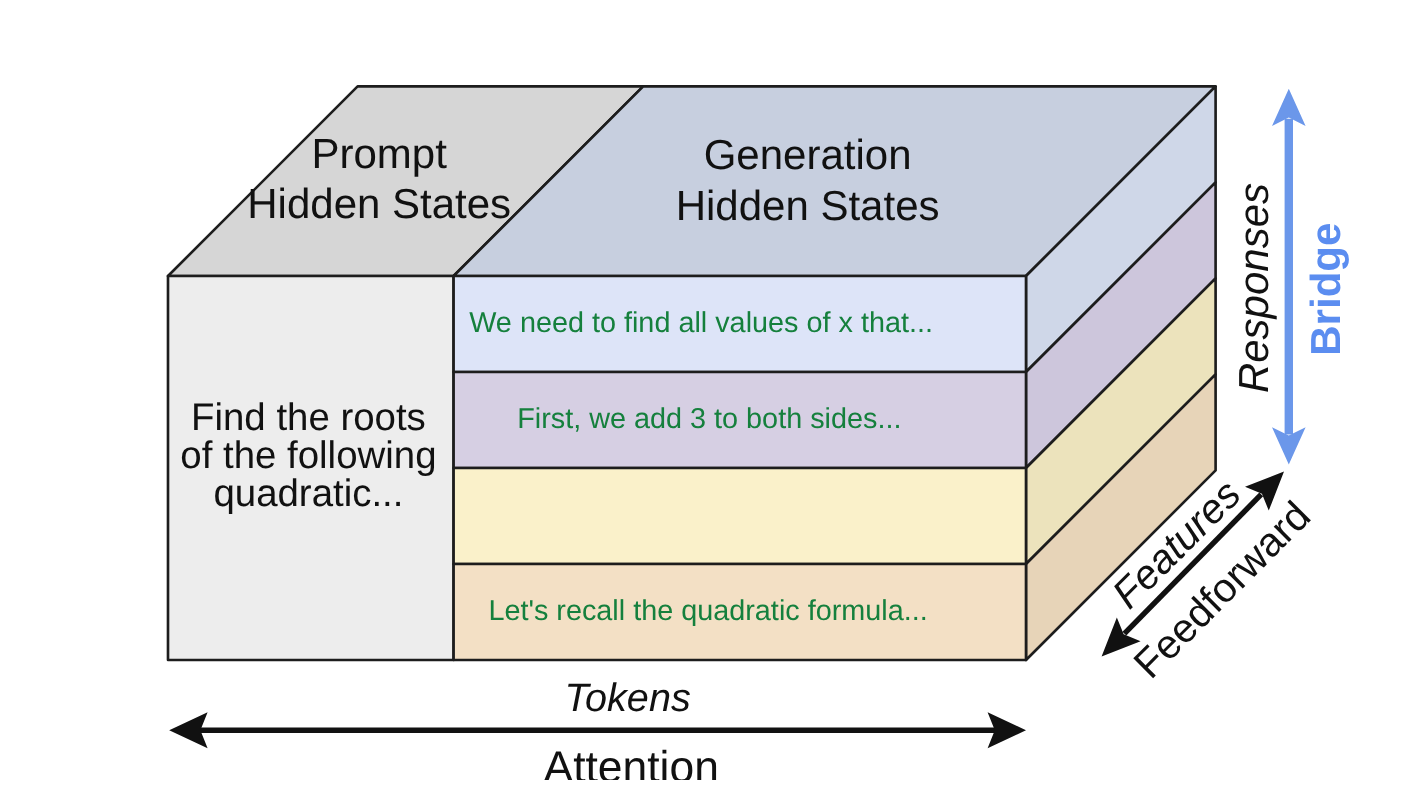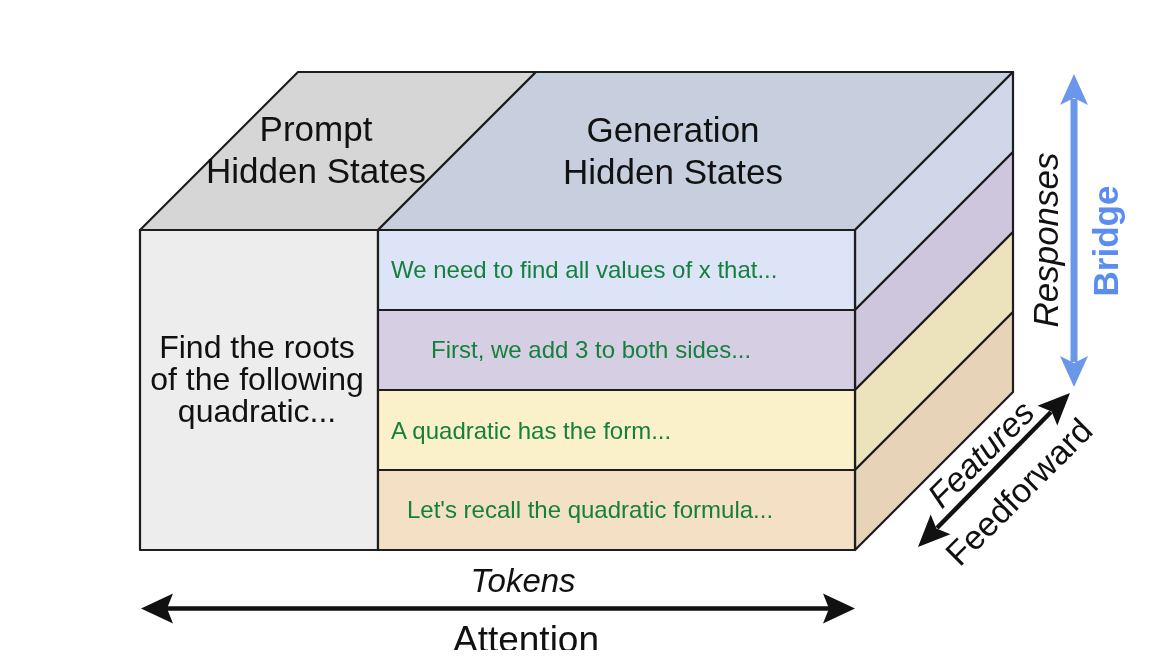--- a/index.html
+++ b/index.html
@@ -96,21 +96,20 @@
 Hidden States</div>
   <div class="label top-label" style="left:673px; top:151px;">Generation
 Hidden States</div>
 
   <div class="label prompt-text" style="left:257px; top:379px;">Find the roots
 of the following
 quadratic...</div>
 
   <div class="row-label" style="left:391px; top:270px;">We need to find all values of x that...</div>
   <div class="row-label" style="left:391px; top:350px;margin-left:40px;">First, we add 3 to both sides...</div>
-  <div class="row-label" style="left:391px; top:431px;">A quadratic has the form...</div>
   <div class="row-label" style="left:407px; top:510px;">Let's recall the quadratic formula...</div>
 
   <div class="label tokens-label" style="left:523px; top:581px;">Tokens</div>
   <div class="label attention-label" style="left:526px; top:640px;">Attention</div>
 
   <div class="label responses-label" style="left:1046px; top:240px;">Responses</div>
   <div class="label bridge-label" style="left:1106px; top:241px;">Bridge</div>
 
   <div class="label features-label" style="left:981px; top:454px;">Features</div>
   <div class="label feedforward-label" style="left:1019px; top:492px;">Feedforward</div>

